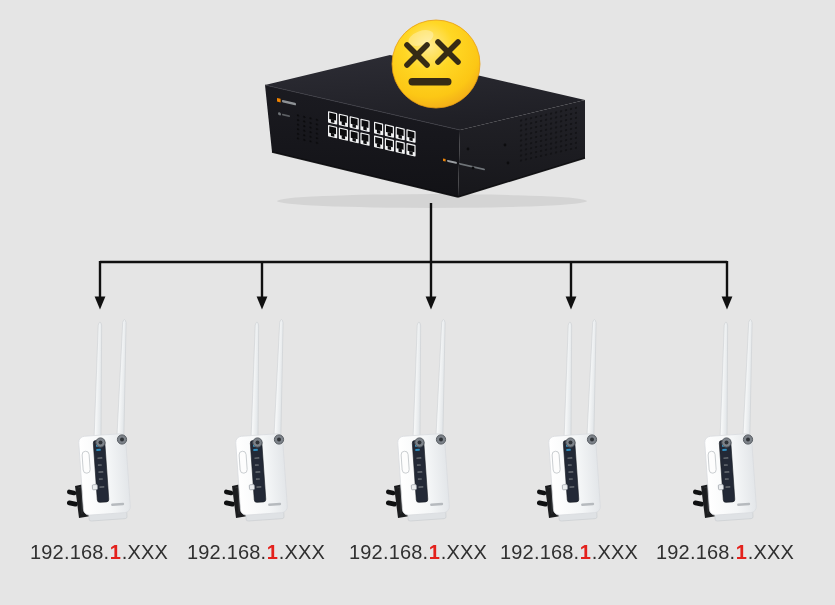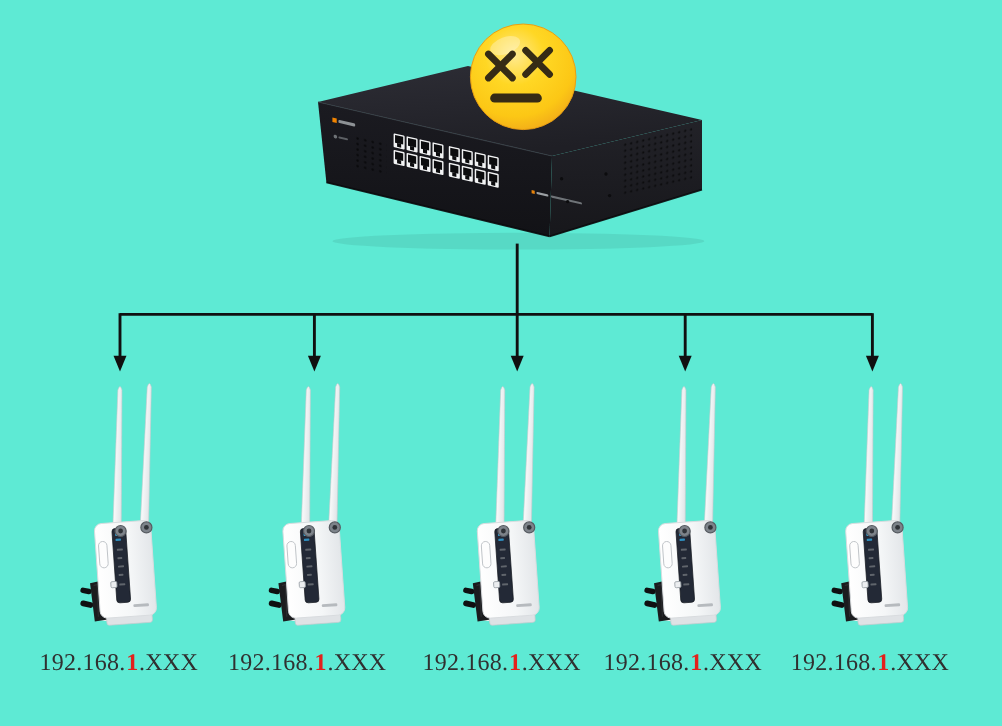--- a/index.html
+++ b/index.html
@@ -1,21 +1,21 @@
 <!DOCTYPE html>
 <html><head>
 <meta charset="utf-8">
 <style>
   html,body{margin:0;padding:0;background:#ffffff;}
   .stage{
     position:relative;
     width:835px;height:605px;
-    background:#5eead4;
+    background:#e5e5e5;
     overflow:hidden;
-    font-family:Liberation Serif, serif;
+    font-family:Liberation Sans, sans-serif;
   }
   .scene{position:absolute;left:0;top:0;width:835px;height:605px;display:block;}
   .ip-label{
     position:absolute;
     top:541px;
     width:176px;
     margin-left:-88px;
     text-align:center;
     font-size:20px;
     letter-spacing:0.2px;

